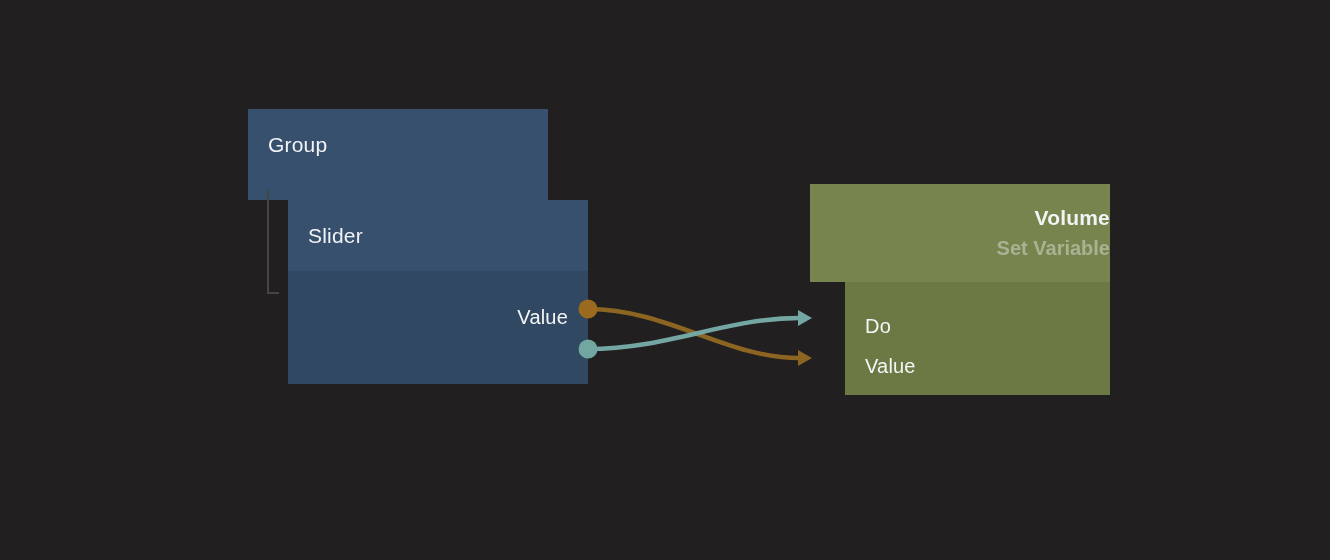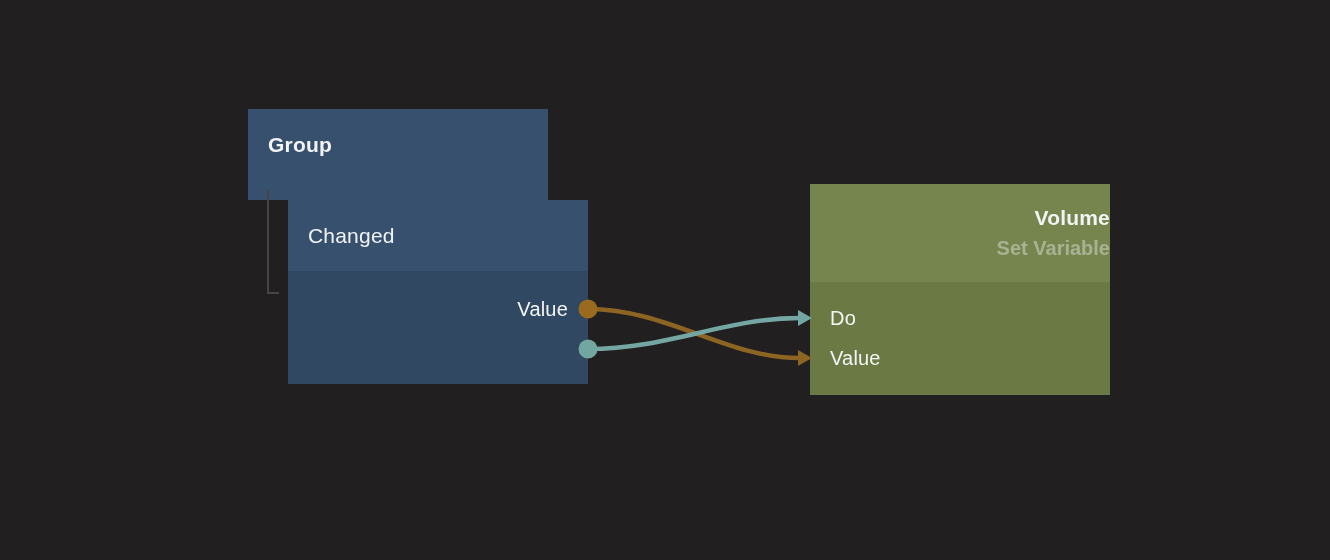--- a/index.html
+++ b/index.html
@@ -40,37 +40,37 @@
     line-height: 28px;
     margin-top: 2px;
     font-weight: bold;
   }
   .node-body {
     box-sizing: border-box;
   }
   .port-row {
     height: 40px;
     display: flex;
-    align-items: center;
+    align-items: flex-end;
   }
   .port-row.out {
     justify-content: flex-end;
     padding-right: 20px;
   }
   .port-row.in {
     justify-content: flex-start;
     padding-left: 20px;
   }
   .port-label {
     font-size: 20px;
     color: #f4f5f5;
     letter-spacing: 0.2px;
   }
   
-  #node-group  { left: 248px; top: 109px; width: 300px; height: 91px; font-weight: bold; }
+  #node-group  { left: 248px; top: 109px; width: 300px; height: 91px; }
   #node-group .node-header { height: 71px; }
   #node-slider { left: 288px; top: 200px; width: 300px; height: 184px; }
   #node-slider .node-header { height: 71px; }
   #node-slider .node-body   { height: 113px; padding-top: 18px; }
   #node-volume { left: 810px; top: 184px; width: 300px; height: 211px; }
   #node-volume .node-header { height: 98px; }
   #node-volume .node-body   { height: 113px; padding-top: 16px; }
   svg.overlay {
     position: absolute;
     left: 0; top: 0;
@@ -85,35 +85,35 @@
 <div class="canvas" style="background-color: rgb(33, 31, 31);">
 
   <div class="node" id="node-group" style="background-color: rgb(54, 80, 110);">
     <div class="node-header">
       <span class="node-title">Group</span>
     </div>
   </div>
 
   <div class="node" id="node-slider">
     <div class="node-header" style="background-color: rgb(54, 80, 110);">
-      <span class="node-title">Changed</span>
+      <span class="node-title">Slider</span>
     </div>
     <div class="node-body" style="background-color: rgb(49, 72, 98);">
       <div class="port-row out">
         <span class="port-label">Value</span>
       </div>
     </div>
   </div>
 
   <div class="node" id="node-volume">
     <div class="node-header" style="background-color: rgb(117, 133, 77); text-align: right;">
       <span class="node-title bold">Volume</span>
       <span class="node-subtitle">Set Variable</span>
     </div>
-    <div class="node-body" style="background-color: rgb(107, 122, 69);">
+    <div class="node-body" style="background-color: rgb(107, 122, 69); margin-left: 35px;">
       <div class="port-row in">
         <span class="port-label">Do</span>
       </div>
       <div class="port-row in">
         <span class="port-label">Value</span>
       </div>
     </div>
   </div>
 
   <svg class="overlay" viewBox="0 0 1330 560">

